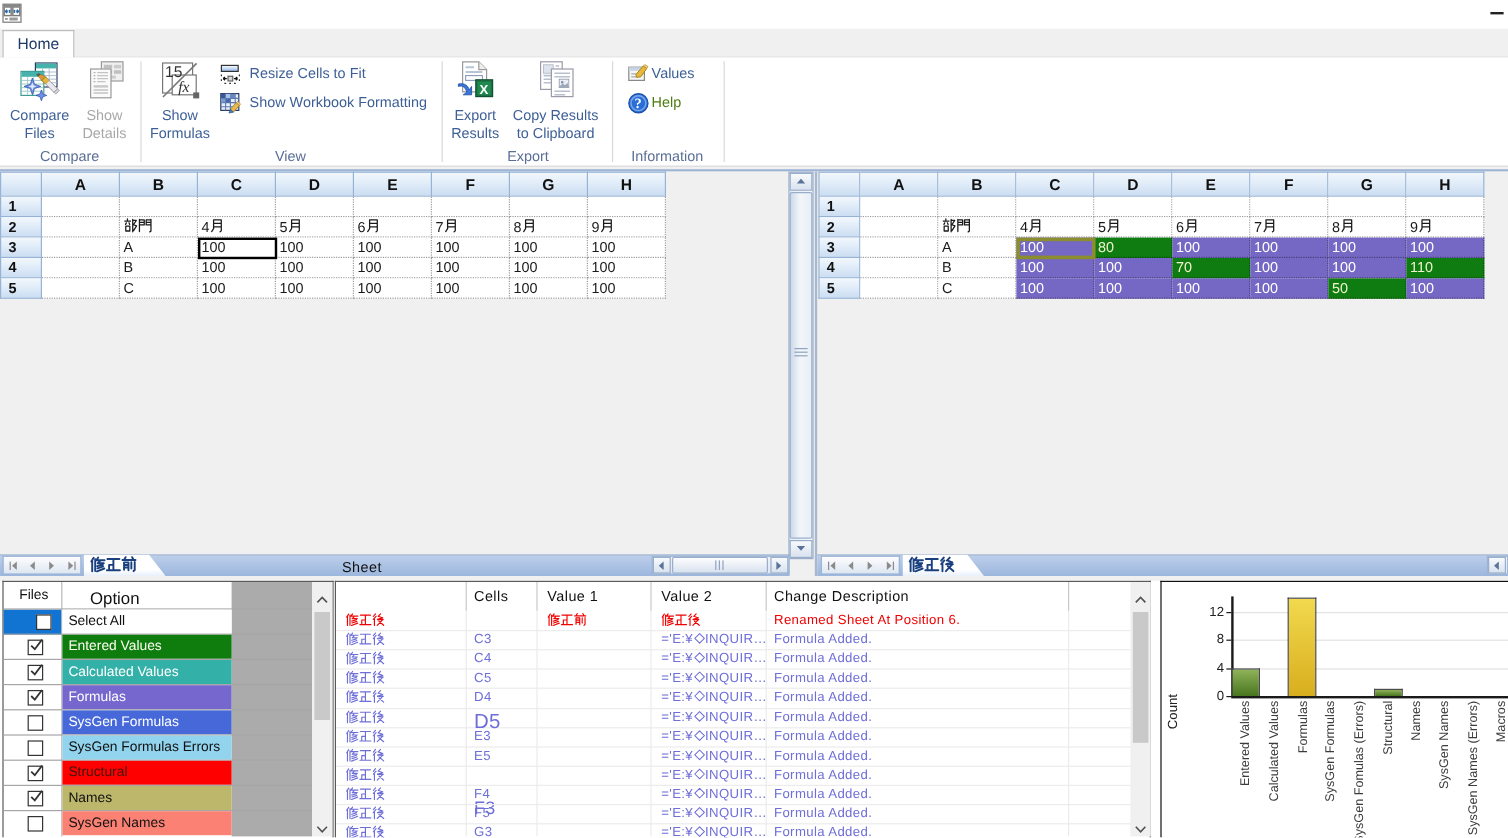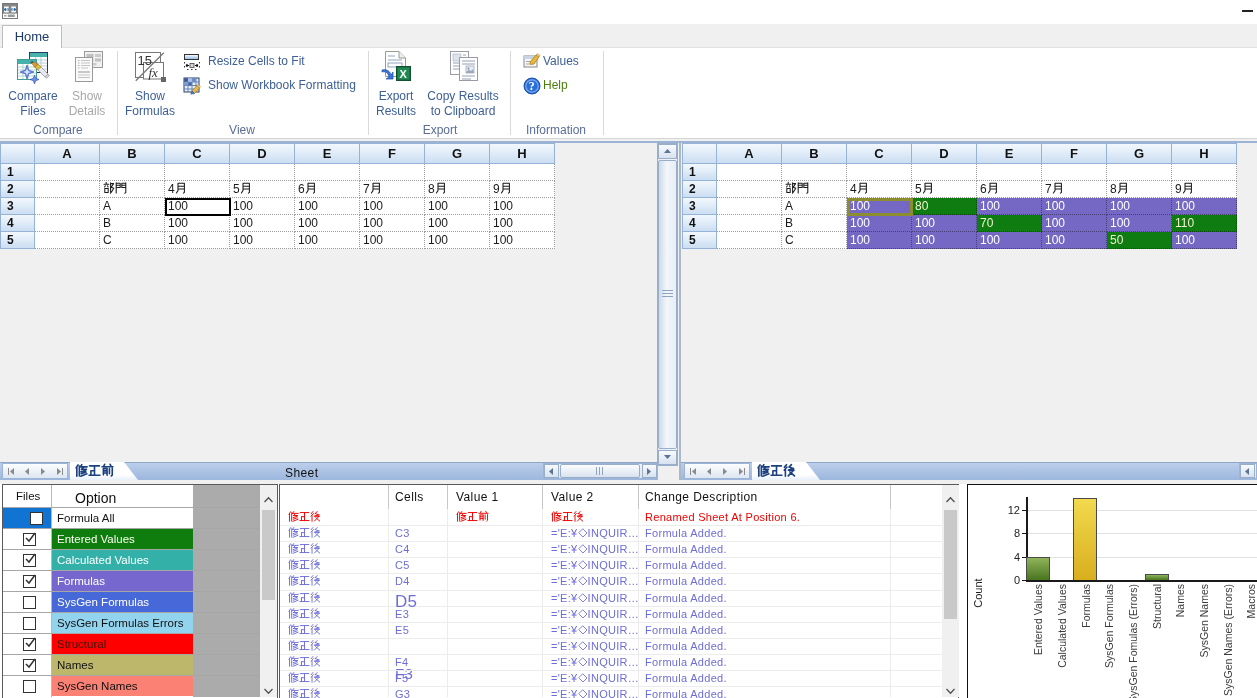--- a/index.html
+++ b/index.html
@@ -392,21 +392,21 @@
 <div class="abs" style="left:0;top:480px;width:1257px;height:4px;background:#f0f0f0"></div>
 <div class="abs" style="left:0;top:484px;width:1257px;height:214px;background:#fff"></div>
 <div class="abs" style="left:2px;top:484px;width:276px;height:214px;background:#fff;border:1px solid #5a5a5a;border-bottom:none"></div>
 <div class="abs" style="left:16px;top:490px;font-size:11.5px;color:#111">Files</div>
 <div class="abs" style="left:75px;top:490px;font-size:14px;color:#111">Option</div>
 <div class="abs" style="left:193px;top:485px;width:67px;height:212px;background:#ababab"></div>
 <div class="abs" style="left:51px;top:485px;width:1px;height:212px;background:#b8b8b8"></div>
 <div class="abs" style="left:3px;top:507.5px;width:48px;height:21.0px;background:#1173d2"></div>
 <div class="abs" style="left:3px;top:507.0px;width:257px;height:1px;background:#a6a6a6"></div>
 <div class="abs" style="left:30px;top:511.5px;width:13px;height:13px;background:#fff;border:1px solid #333"></div>
-<div class="abs" style="left:52px;top:507.5px;width:141px;height:20.5px;background:#ffffff;color:#111;font-size:11.5px;line-height:21.0px;padding-left:5px;white-space:nowrap;overflow:hidden">Formula All</div>
+<div class="abs" style="left:52px;top:507.5px;width:141px;height:20.5px;background:#ffffff;color:#111;font-size:11.5px;line-height:21.0px;padding-left:5px;white-space:nowrap;overflow:hidden">Select All</div>
 <div class="abs" style="left:3px;top:528.0px;width:257px;height:1px;background:#a6a6a6"></div>
 <div class="abs" style="left:23px;top:532.5px;width:13px;height:13px;background:#fff;border:1px solid #333">
     <svg class="abs" style="left:-1px;top:-3px" width="14" height="14" viewBox="0 0 14 14">
       <polyline points="3,7 6,10 12,2" fill="none" stroke="#333" stroke-width="1.5"></polyline>
     </svg>
   </div>
 <div class="abs" style="left:52px;top:528.5px;width:141px;height:20.5px;background:#0e7d0e;color:#fffff2;font-size:11.5px;line-height:21.0px;padding-left:5px;white-space:nowrap;overflow:hidden">Entered Values</div>
 <div class="abs" style="left:3px;top:549.0px;width:257px;height:1px;background:#a6a6a6"></div>
 <div class="abs" style="left:23px;top:553.5px;width:13px;height:13px;background:#fff;border:1px solid #333">
     <svg class="abs" style="left:-1px;top:-3px" width="14" height="14" viewBox="0 0 14 14">

